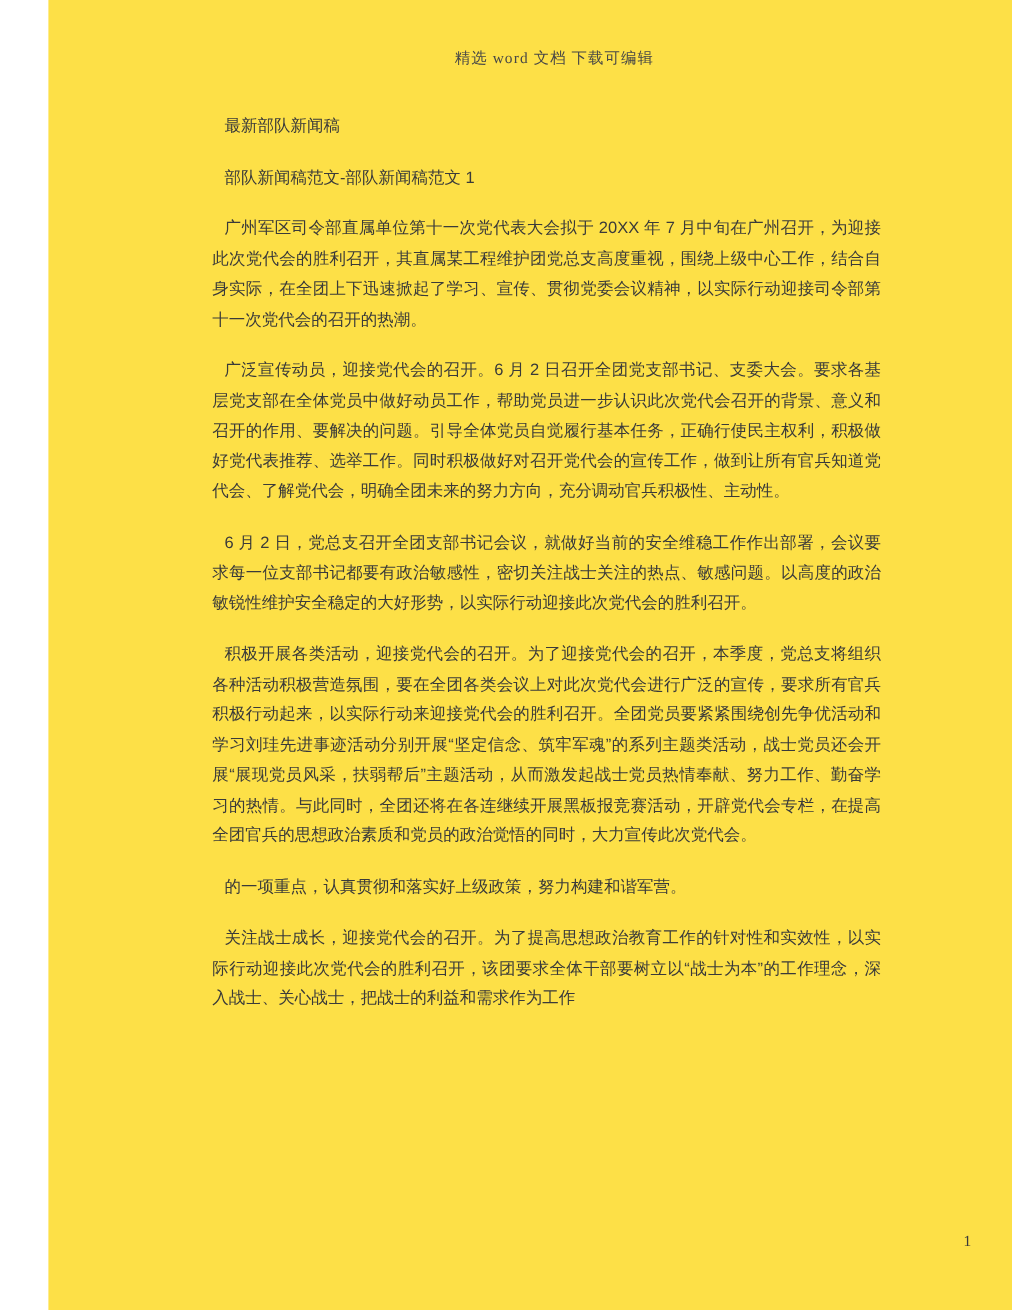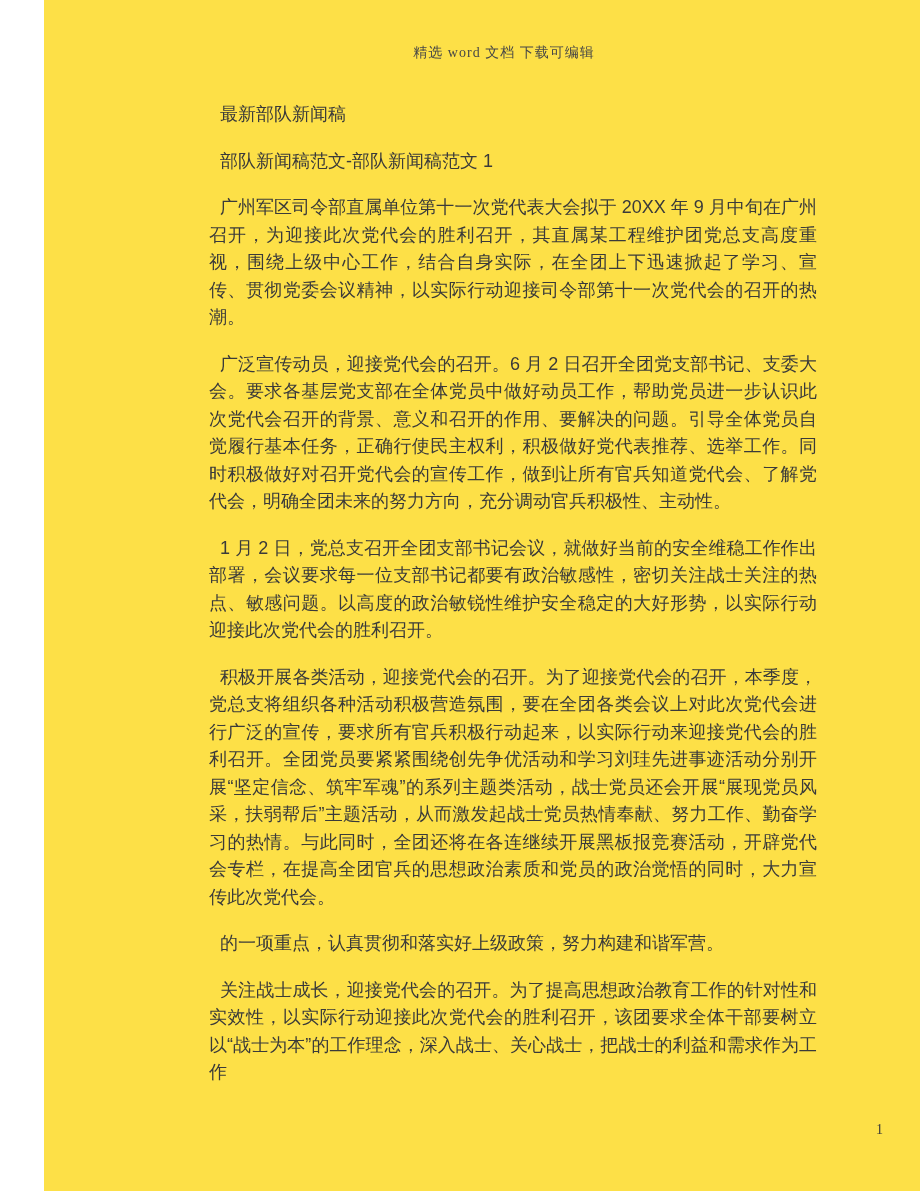--- a/index.html
+++ b/index.html
@@ -24,23 +24,23 @@
       width: 100%;
       text-align: center;
       font-family: "Liberation Serif", "DejaVu Serif", serif;
       font-size: 14px;
       letter-spacing: 1px;
       color: #474747;
     }
     .doc-body {
       position: absolute;
       top: 101px;
-      left: 165px;
+      left: 149px;
       width: 608px;
-      font-size: 18px;
+      font-size: 15px;
       line-height: 27.5px;
       text-align: justify;
       text-justify: inter-ideograph;
     }
     .para {
       margin: 0 0 19px 0;
       text-indent: 11px;
     }
     .page-number {
       position: absolute;
@@ -56,23 +56,23 @@
 
 <div class="page">
 
   <div class="doc-header">
     <span>精选 word 文档  下载可编辑</span>
   </div>
 
   <div class="doc-body">
     <p class="para">最新部队新闻稿</p>
     <p class="para">部队新闻稿范文-部队新闻稿范文 1</p>
-    <p class="para">广州军区司令部直属单位第十一次党代表大会拟于 20XX 年 9 月中旬在广州召开，为迎接此次党代会的胜利召开，其直属某工程维护团党总支高度重视，围绕上级中心工作，结合自身实际，在全团上下迅速掀起了学习、宣传、贯彻党委会议精神，以实际行动迎接司令部第十一次党代会的召开的热潮。</p>
+    <p class="para">广州军区司令部直属单位第十一次党代表大会拟于 20XX 年 7 月中旬在广州召开，为迎接此次党代会的胜利召开，其直属某工程维护团党总支高度重视，围绕上级中心工作，结合自身实际，在全团上下迅速掀起了学习、宣传、贯彻党委会议精神，以实际行动迎接司令部第十一次党代会的召开的热潮。</p>
     <p class="para">广泛宣传动员，迎接党代会的召开。6 月 2 日召开全团党支部书记、支委大会。要求各基层党支部在全体党员中做好动员工作，帮助党员进一步认识此次党代会召开的背景、意义和召开的作用、要解决的问题。引导全体党员自觉履行基本任务，正确行使民主权利，积极做好党代表推荐、选举工作。同时积极做好对召开党代会的宣传工作，做到让所有官兵知道党代会、了解党代会，明确全团未来的努力方向，充分调动官兵积极性、主动性。</p>
-    <p class="para">1 月 2 日，党总支召开全团支部书记会议，就做好当前的安全维稳工作作出部署，会议要求每一位支部书记都要有政治敏感性，密切关注战士关注的热点、敏感问题。以高度的政治敏锐性维护安全稳定的大好形势，以实际行动迎接此次党代会的胜利召开。</p>
+    <p class="para">6 月 2 日，党总支召开全团支部书记会议，就做好当前的安全维稳工作作出部署，会议要求每一位支部书记都要有政治敏感性，密切关注战士关注的热点、敏感问题。以高度的政治敏锐性维护安全稳定的大好形势，以实际行动迎接此次党代会的胜利召开。</p>
     <p class="para">积极开展各类活动，迎接党代会的召开。为了迎接党代会的召开，本季度，党总支将组织各种活动积极营造氛围，要在全团各类会议上对此次党代会进行广泛的宣传，要求所有官兵积极行动起来，以实际行动来迎接党代会的胜利召开。全团党员要紧紧围绕创先争优活动和学习刘珪先进事迹活动分别开展“坚定信念、筑牢军魂”的系列主题类活动，战士党员还会开展“展现党员风采，扶弱帮后”主题活动，从而激发起战士党员热情奉献、努力工作、勤奋学习的热情。与此同时，全团还将在各连继续开展黑板报竞赛活动，开辟党代会专栏，在提高全团官兵的思想政治素质和党员的政治觉悟的同时，大力宣传此次党代会。</p>
     <p class="para">的一项重点，认真贯彻和落实好上级政策，努力构建和谐军营。</p>
     <p class="para">关注战士成长，迎接党代会的召开。为了提高思想政治教育工作的针对性和实效性，以实际行动迎接此次党代会的胜利召开，该团要求全体干部要树立以“战士为本”的工作理念，深入战士、关心战士，把战士的利益和需求作为工作</p>
   </div>
 
   <div class="page-number">1</div>
 
 </div>
 
 </body></html>

